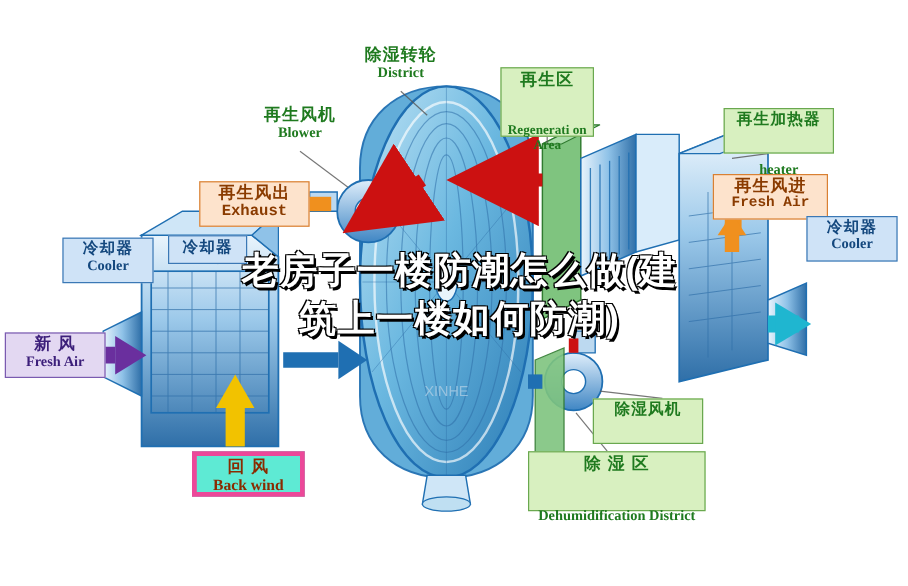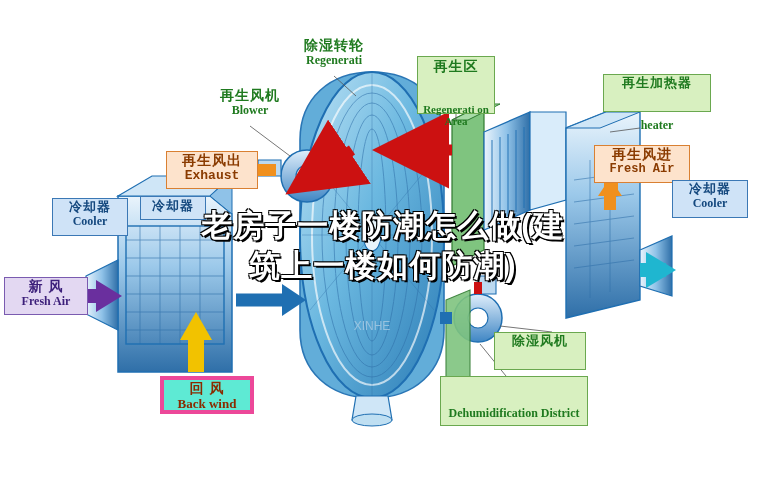--- a/index.html
+++ b/index.html
@@ -212,31 +212,31 @@
       <path d="M182,220 L172,196"></path>
       <path d="M552,332 L500,326"></path>
       <path d="M506,376 L480,344"></path>
     </g>
 
     <text x="372" y="330" font-family="Liberation Sans, sans-serif" font-size="12" fill="#a9cbe3" text-anchor="middle" opacity="0.8">XINHE</text>
   </svg>
 
   <div class="lbl t-plain" style="left:279px;top:38px;width:110px;height:38px;">
     <span class="cn" style="font-size:14px;">除湿转轮</span>
-    <span class="en" style="font-size:12px;">Regenerati</span>
+    <span class="en" style="font-size:12px;">District</span>
   </div>
   <div class="lbl t-plain" style="left:201px;top:88px;width:98px;height:38px;">
     <span class="cn" style="font-size:14px;">再生风机</span>
     <span class="en" style="font-size:12px;">Blower</span>
   </div>
   <div class="lbl t-green" style="left:417px;top:56px;width:78px;height:58px;padding-top:2px;">
     <span class="cn" style="font-size:14px;">再生区</span>
     <span class="en" style="font-size:11px;">Regenerati on Area</span>
   </div>
-  <div class="lbl t-green" style="left:603px;top:74px;width:108px;height:38px;padding-top:1px;">
+  <div class="lbl t-green" style="left:603px;top:90px;width:92px;height:38px;padding-top:1px;">
     <span class="cn" style="font-size:13px;">再生加热器</span>
     <span class="en" style="font-size:12px;">heater</span>
   </div>
   <div class="lbl t-orange" style="left:166px;top:151px;width:92px;height:38px;padding-top:1px;">
     <span class="cn" style="font-size:14px;">再生风出</span>
     <span class="en" style="font-size:13px;">Exhaust</span>
   </div>
   <div class="lbl t-orange" style="left:594px;top:145px;width:96px;height:38px;padding-top:1px;">
     <span class="cn" style="font-size:14px;">再生风进</span>
     <span class="en" style="font-size:12px;">Fresh Air</span>
@@ -258,20 +258,21 @@
   </div>
   <div class="lbl t-green" style="left:494px;top:332px;width:92px;height:38px;padding-top:1px;">
     <span class="cn" style="font-size:13px;">除湿风机</span>
     <span class="en" style="font-size:12px;">Blower</span>
   </div>
   <div class="lbl t-yellow" style="left:160px;top:376px;width:94px;height:38px;padding-top:1px;">
     <span class="cn" style="font-size:14px;">回 风</span>
     <span class="en" style="font-size:13px;">Back wind</span>
   </div>
   <div class="lbl t-green" style="left:440px;top:376px;width:148px;height:50px;padding-top:2px;">
+    <span class="cn" style="font-size:14px;">除 湿 区</span>
     <span class="en" style="font-size:12px;">Dehumidification District</span>
   </div>
 
   <div id="overlay-title">
     <span>老房子一楼防潮怎么做(建</span>
     <span>筑上一楼如何防潮)</span>
   </div>
 
 </div>
 

